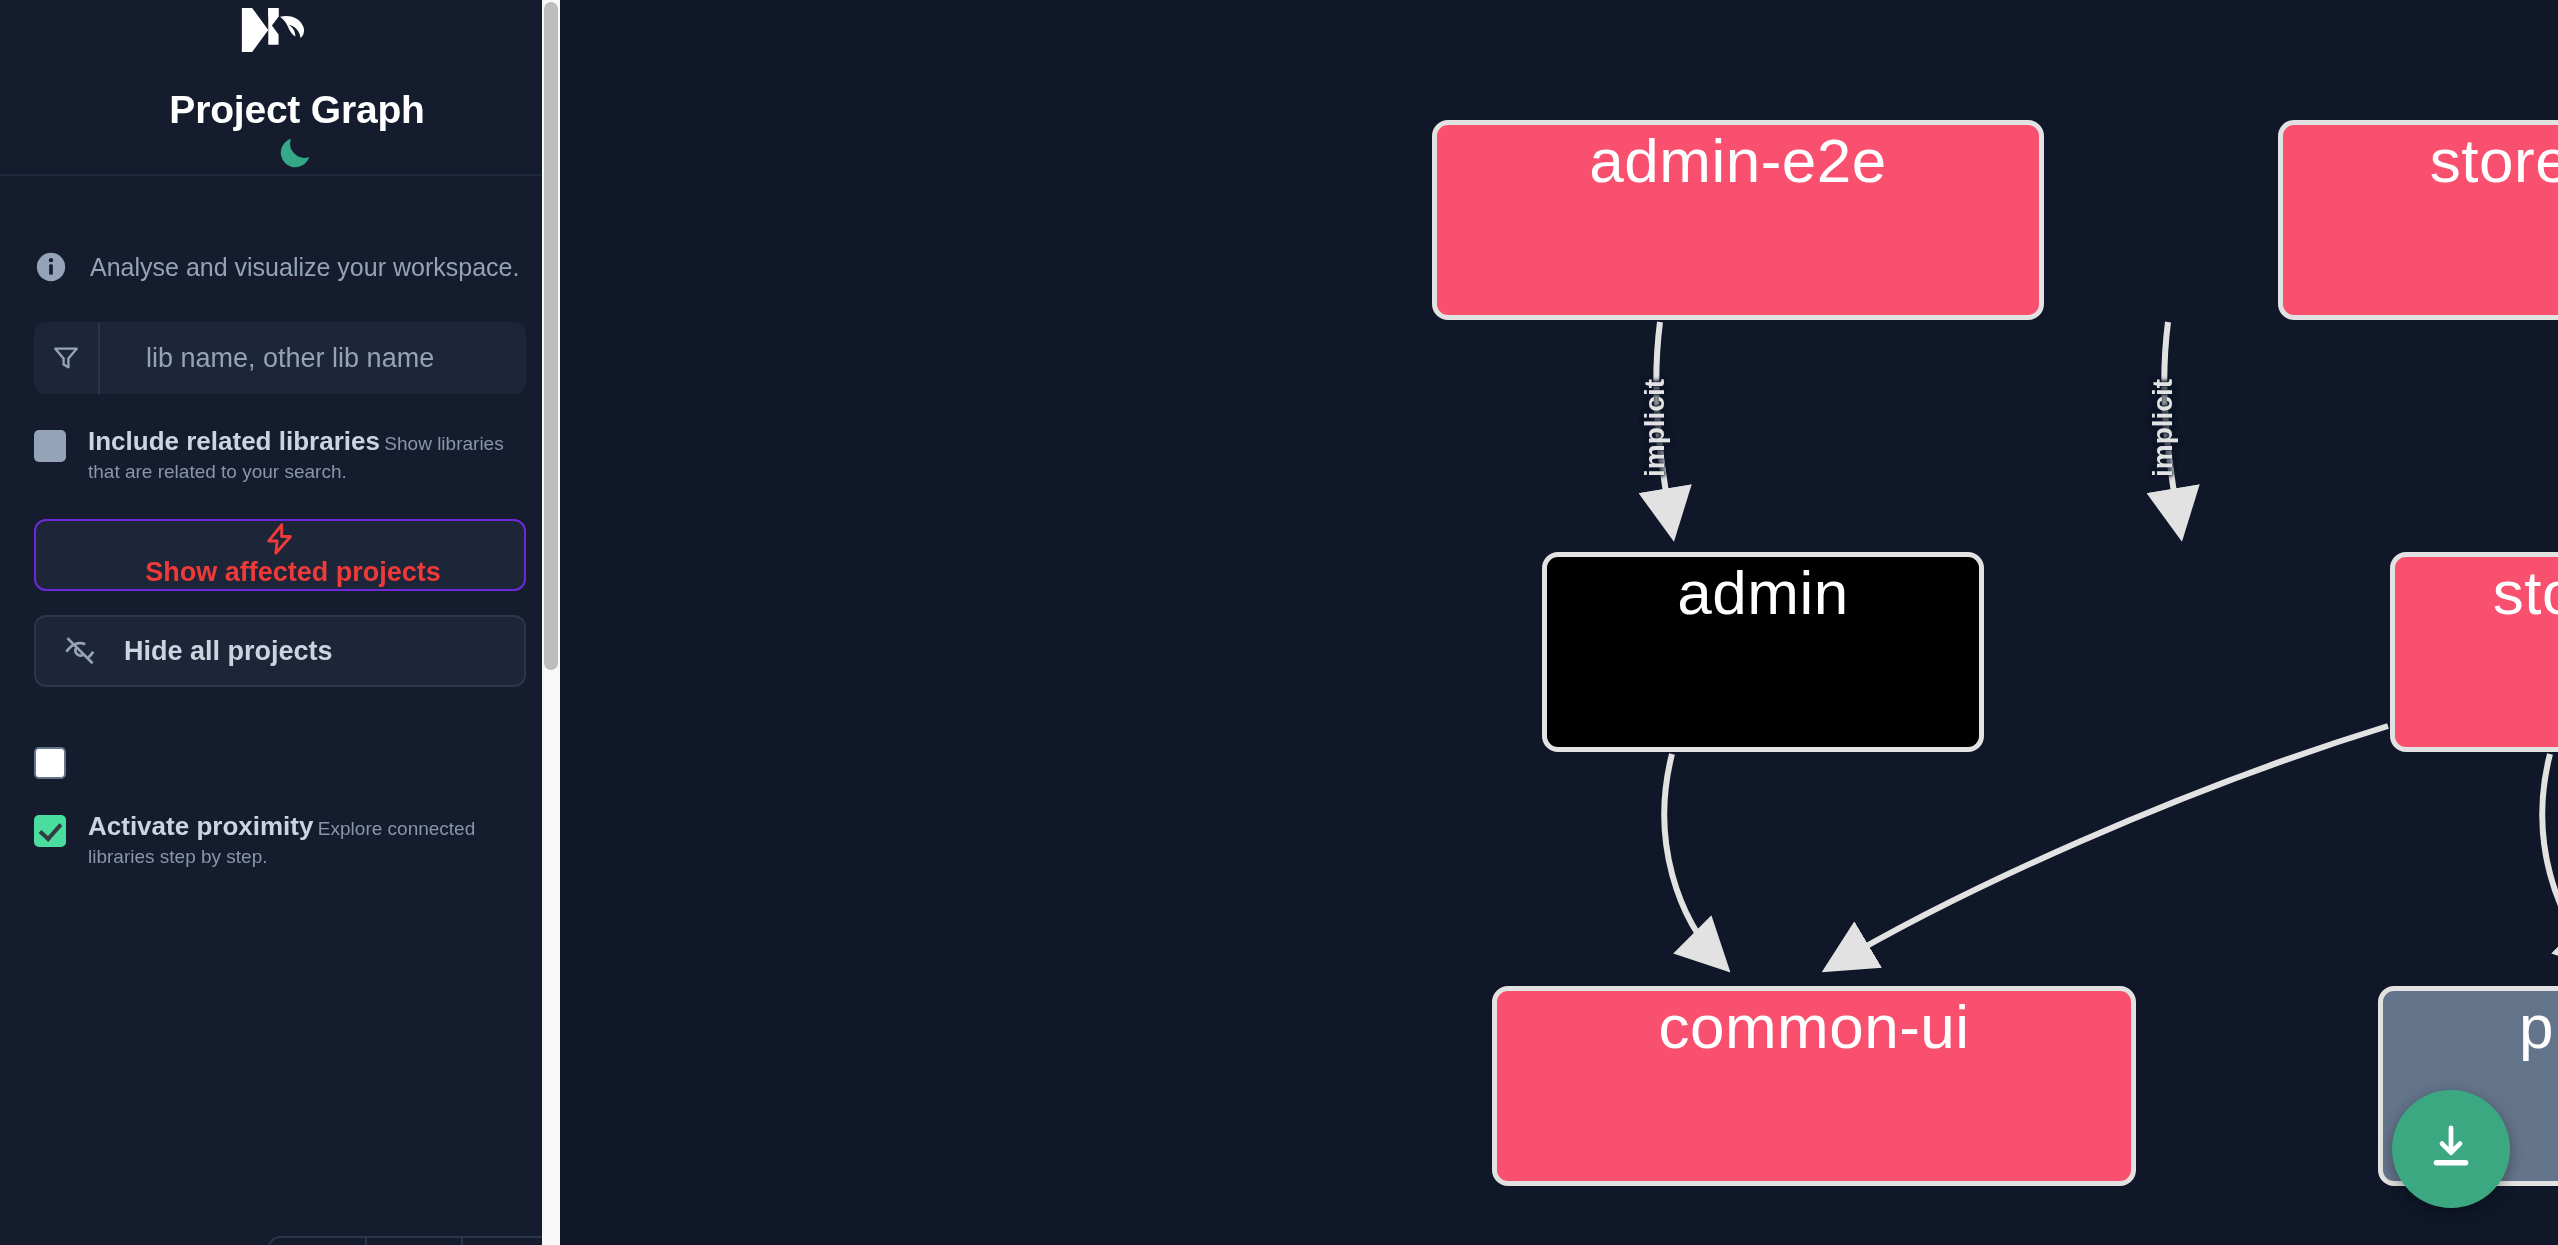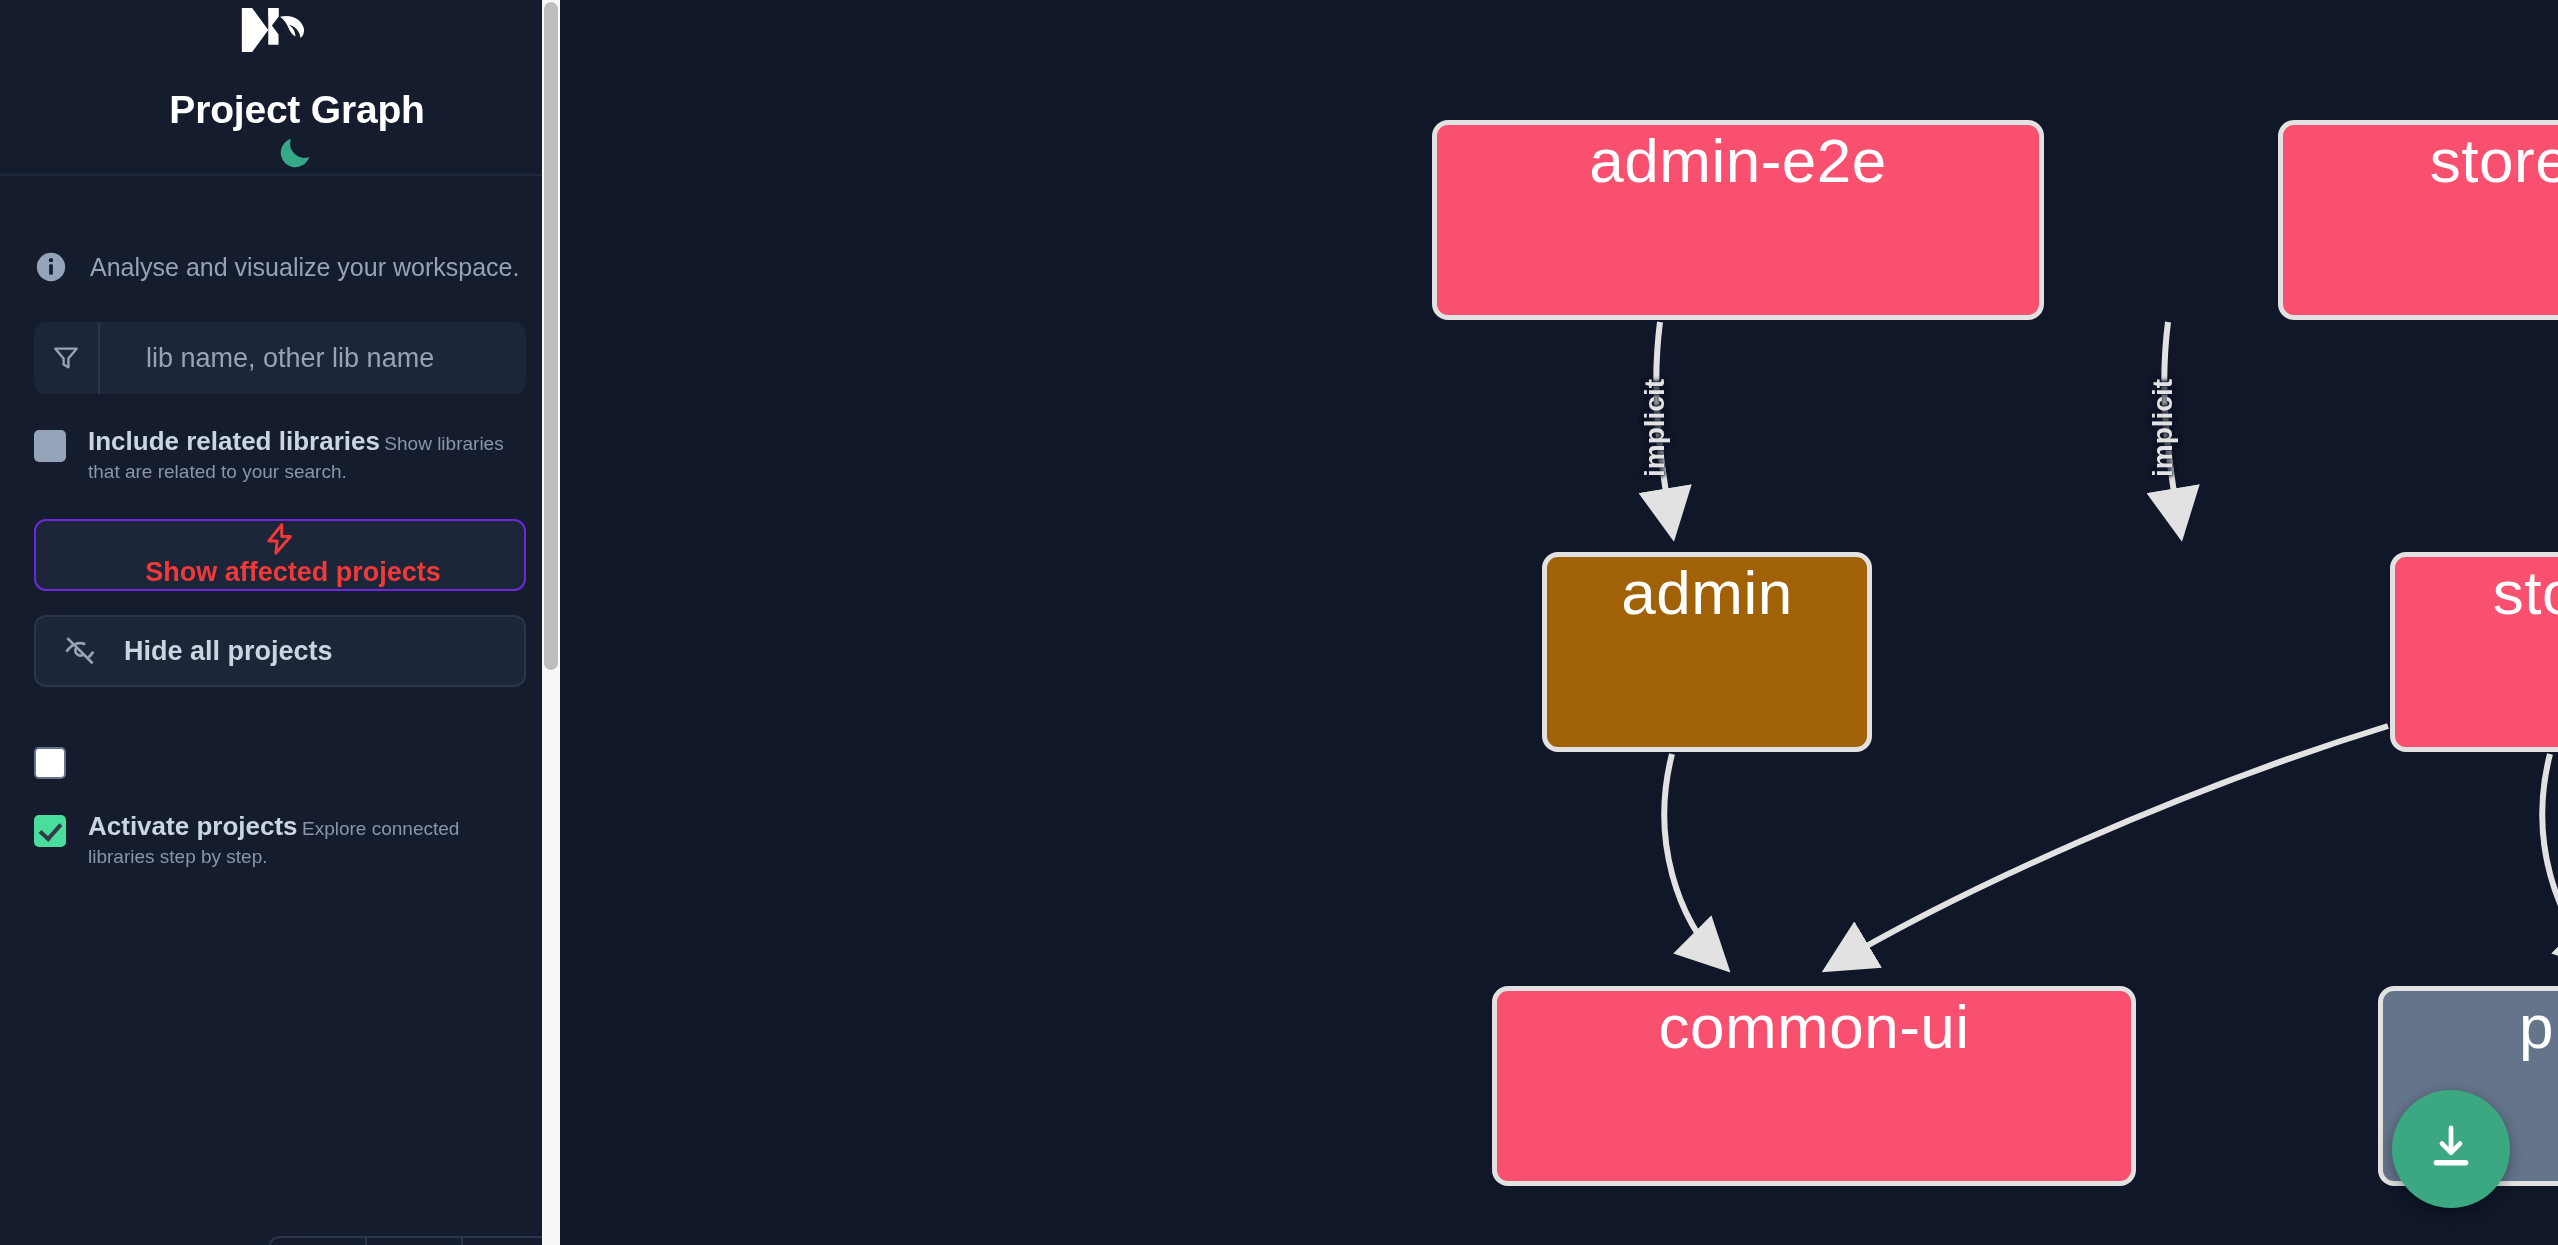--- a/index.html
+++ b/index.html
@@ -292,21 +292,21 @@
       </div>
     </div>
 
     <div class="check-row">
       <span class="cb white"></span>
     </div>
 
     <div class="check-row">
       <span class="cb green"></span>
       <span class="check-text">
-        <span class="check-label">Activate projects</span>
+        <span class="check-label">Activate proximity</span>
         <span class="check-desc">Explore connected libraries step by step.</span>
       </span>
     </div>
 
     <div class="partial-group">
       <span class="pg-cell"></span>
       <span class="pg-cell"></span>
       <span class="pg-cell"></span>
     </div>
 
@@ -337,21 +337,21 @@
 
     <div class="edge-label" style="left:1046px; top:412px; transform:rotate(-90deg);">implicit</div>
     <div class="edge-label" style="left:1554px; top:412px; transform:rotate(-90deg);">implicit</div>
 
     <div class="gnode" style="left:872px; top:120px; width:612px; height:200px; background:#F9506F;">
       <span>admin-e2e</span>
     </div>
     <div class="gnode" style="left:1718px; top:120px; width:570px; height:200px; background:#F9506F;">
       <span>store-e2e</span>
     </div>
-    <div class="gnode" style="left:982px; top:552px; width:330px; height:200px; background:#a16207;">
+    <div class="gnode" style="left:982px; top:552px; width:442px; height:200px; background:#000000;">
       <span>admin</span>
     </div>
     <div class="gnode" style="left:1830px; top:552px; width:346px; height:200px; background:#F9506F;">
       <span>store</span>
     </div>
     <div class="gnode" style="left:932px; top:986px; width:644px; height:200px; background:#F9506F;">
       <span>common-ui</span>
     </div>
     <div class="gnode" style="left:1818px; top:986px; width:524px; height:200px; background:#64748B;">
       <span>products</span>

